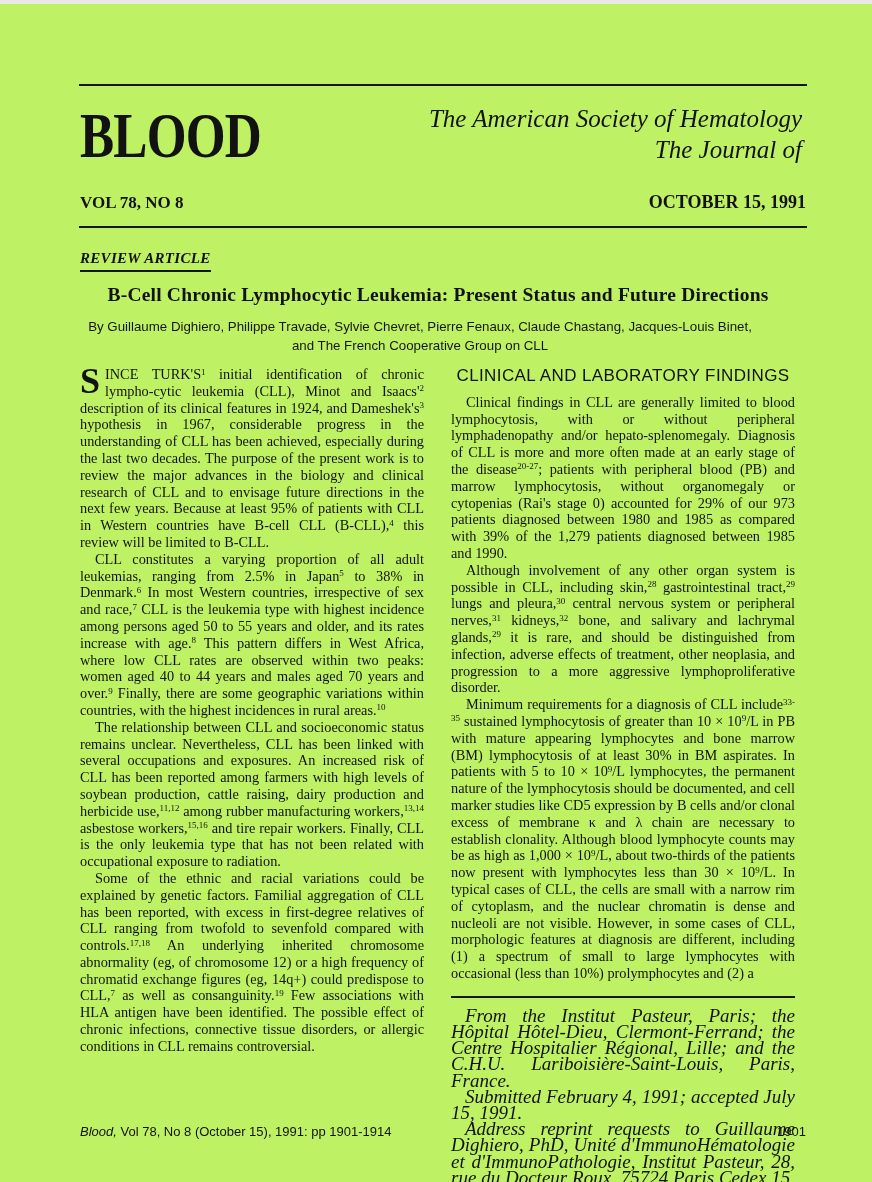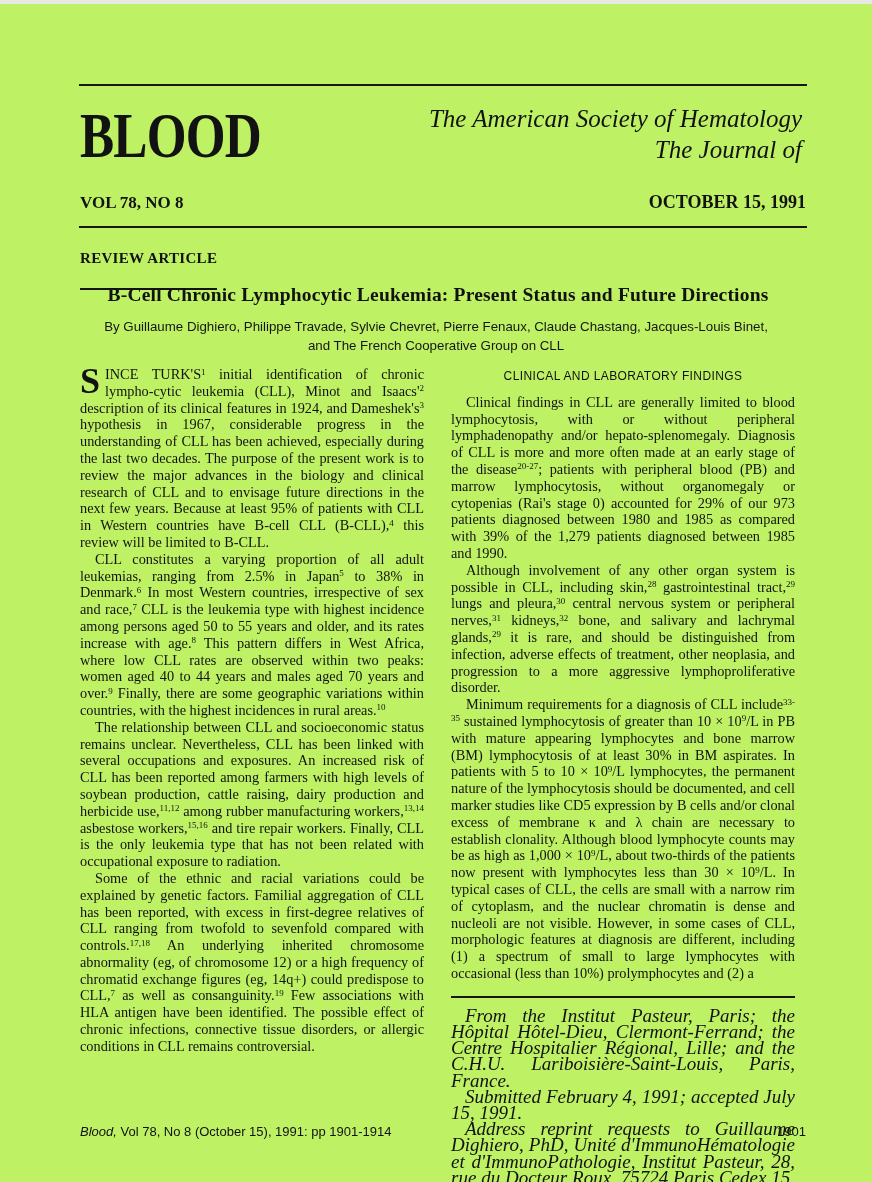--- a/index.html
+++ b/index.html
@@ -18,38 +18,38 @@
   }
   .journal-name{
     position:absolute;right:70px;top:99px;text-align:right;
     font-style:italic;font-size:25px;line-height:31px;
   }
   .vol{position:absolute;left:80px;top:189px;font-weight:bold;font-size:17px;}
   .date{position:absolute;right:66px;top:188px;font-weight:bold;font-size:18px;}
   .section-label{
     position:absolute;left:80px;top:246px;
     font-weight:bold;font-size:15px;letter-spacing:0.3px;
-    border-bottom:2px solid #141414;padding-bottom:21px;
+    border-bottom:2px solid #141414;padding-bottom:3px;font-style:italic;
   }
   .title{
     position:absolute;left:80px;width:716px;top:279px;margin:0;
     text-align:center;font-weight:bold;font-size:19.5px;line-height:24px;letter-spacing:0.2px;
   }
   .byline{
-    position:absolute;left:58px;width:756px;top:313px;text-align:center;
+    position:absolute;left:42px;width:756px;top:313px;text-align:center;
     font-family:"Liberation Sans","DejaVu Sans",sans-serif;
     font-size:13.3px;line-height:19px;color:#161616;
   }
   .columns{position:absolute;left:80px;top:362px;width:715px;display:flex;gap:27px;}
   .col{width:344px;font-size:14.3px;line-height:16.8px;}
   .col p{margin:0;text-align:justify;text-indent:15px;}
   .col p.first{text-indent:0;}
   .colhead{
     font-family:"Liberation Sans","DejaVu Sans",sans-serif;
-    font-weight:400;font-size:12px;letter-spacing:0.4px;
+    font-weight:400;font-size:17px;letter-spacing:0.4px;
     text-align:center;margin:11px 0 9px;
   }
   .col > .colhead:first-child{margin-top:2px;}
   .sup{font-size:9px;line-height:0;position:relative;top:-4.5px;}
   .dropcap{
     float:left;font-size:36px;line-height:28px;font-weight:bold;
     padding:1px 5px 0 0;
   }
   .fn-rule{height:2px;background:#161616;margin:14px 0 10px;width:100%;}
   .footnote p{

